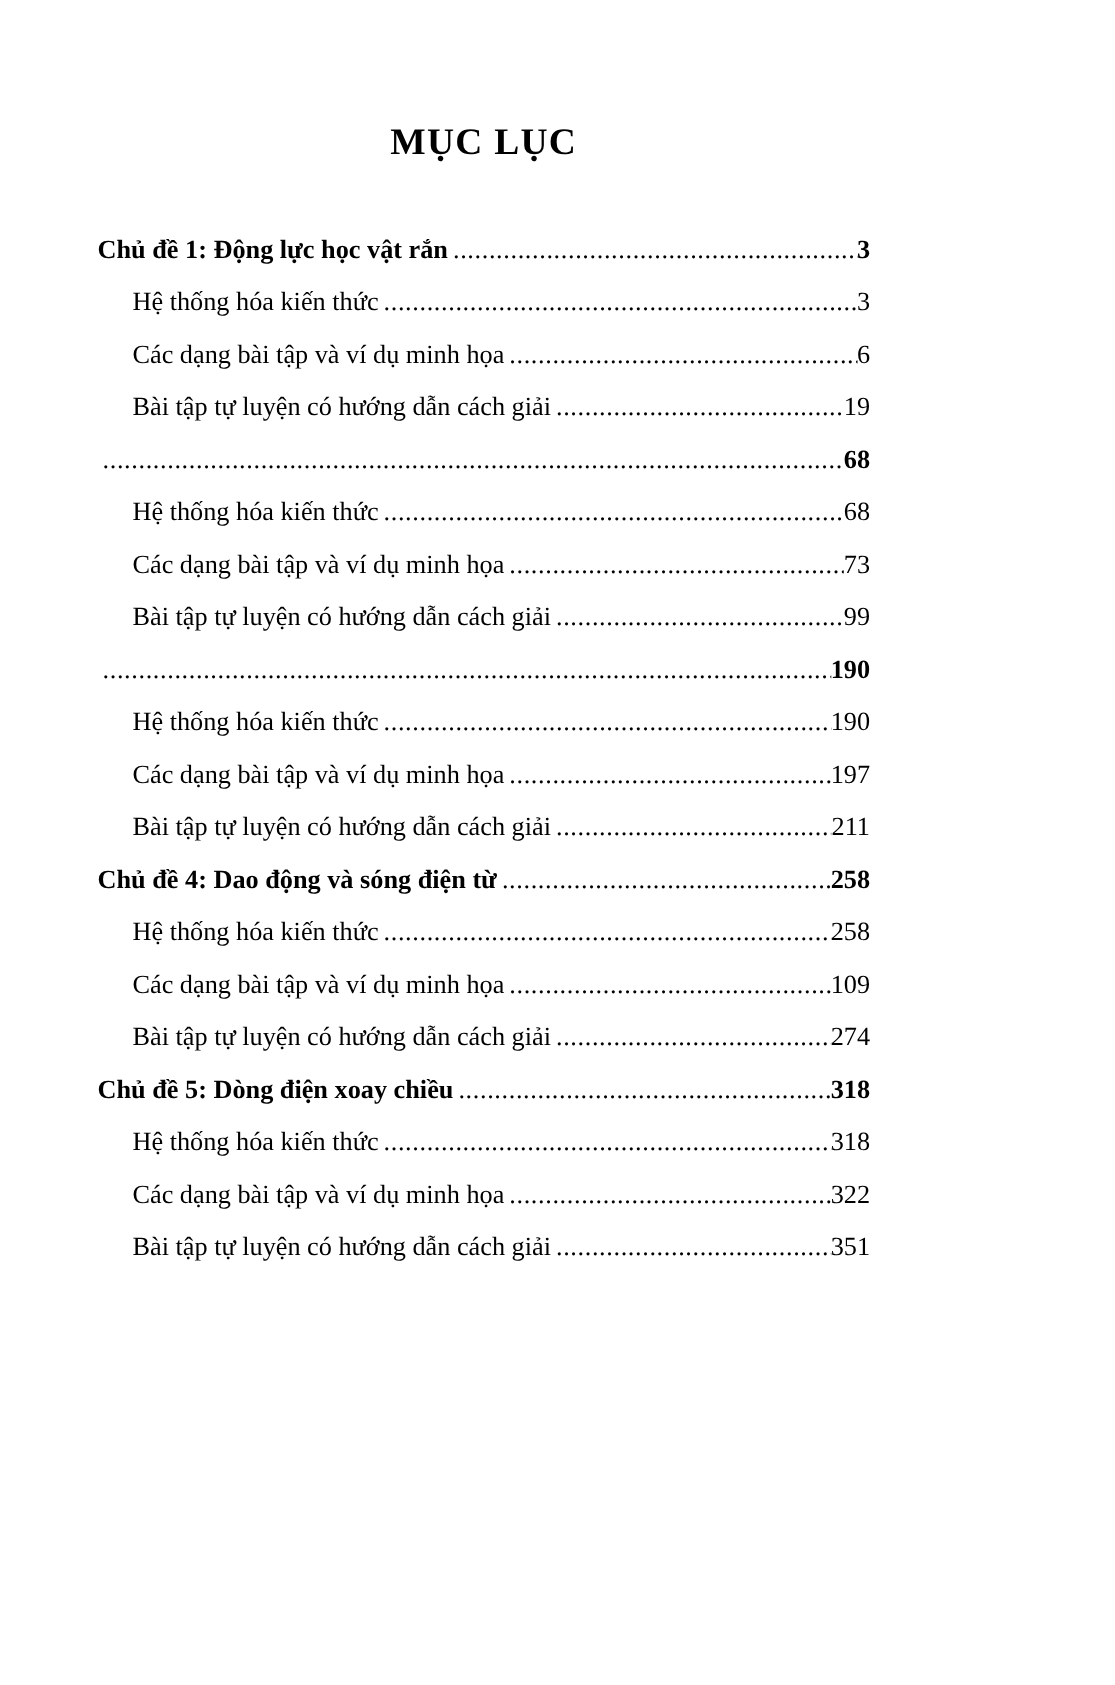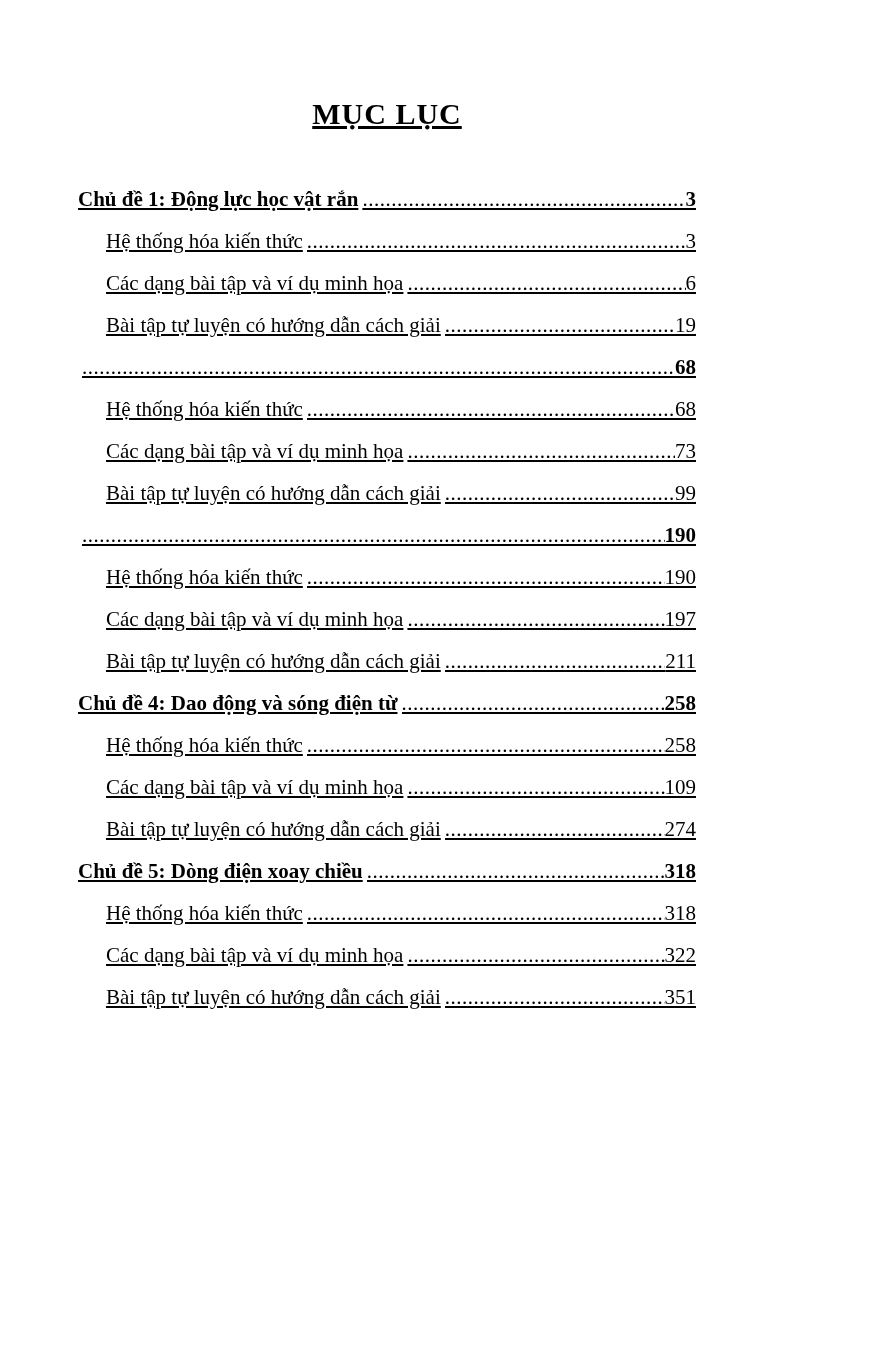--- a/index.html
+++ b/index.html
@@ -12,21 +12,20 @@
     height: 1348px;
     font-family: "Liberation Serif", "DejaVu Serif", serif;
     color: #000000;
     overflow: hidden;
   }
   .page {
     box-sizing: border-box;
     width: 776px;
     height: 1348px;
     padding: 96px 80px 0 78px;
-    text-decoration: underline;
   }
   .title {
     margin: 0;
     text-align: center;
     font-size: 30px;
     font-weight: bold;
     letter-spacing: 1px;
     line-height: 36px;
   }
   .toc {

